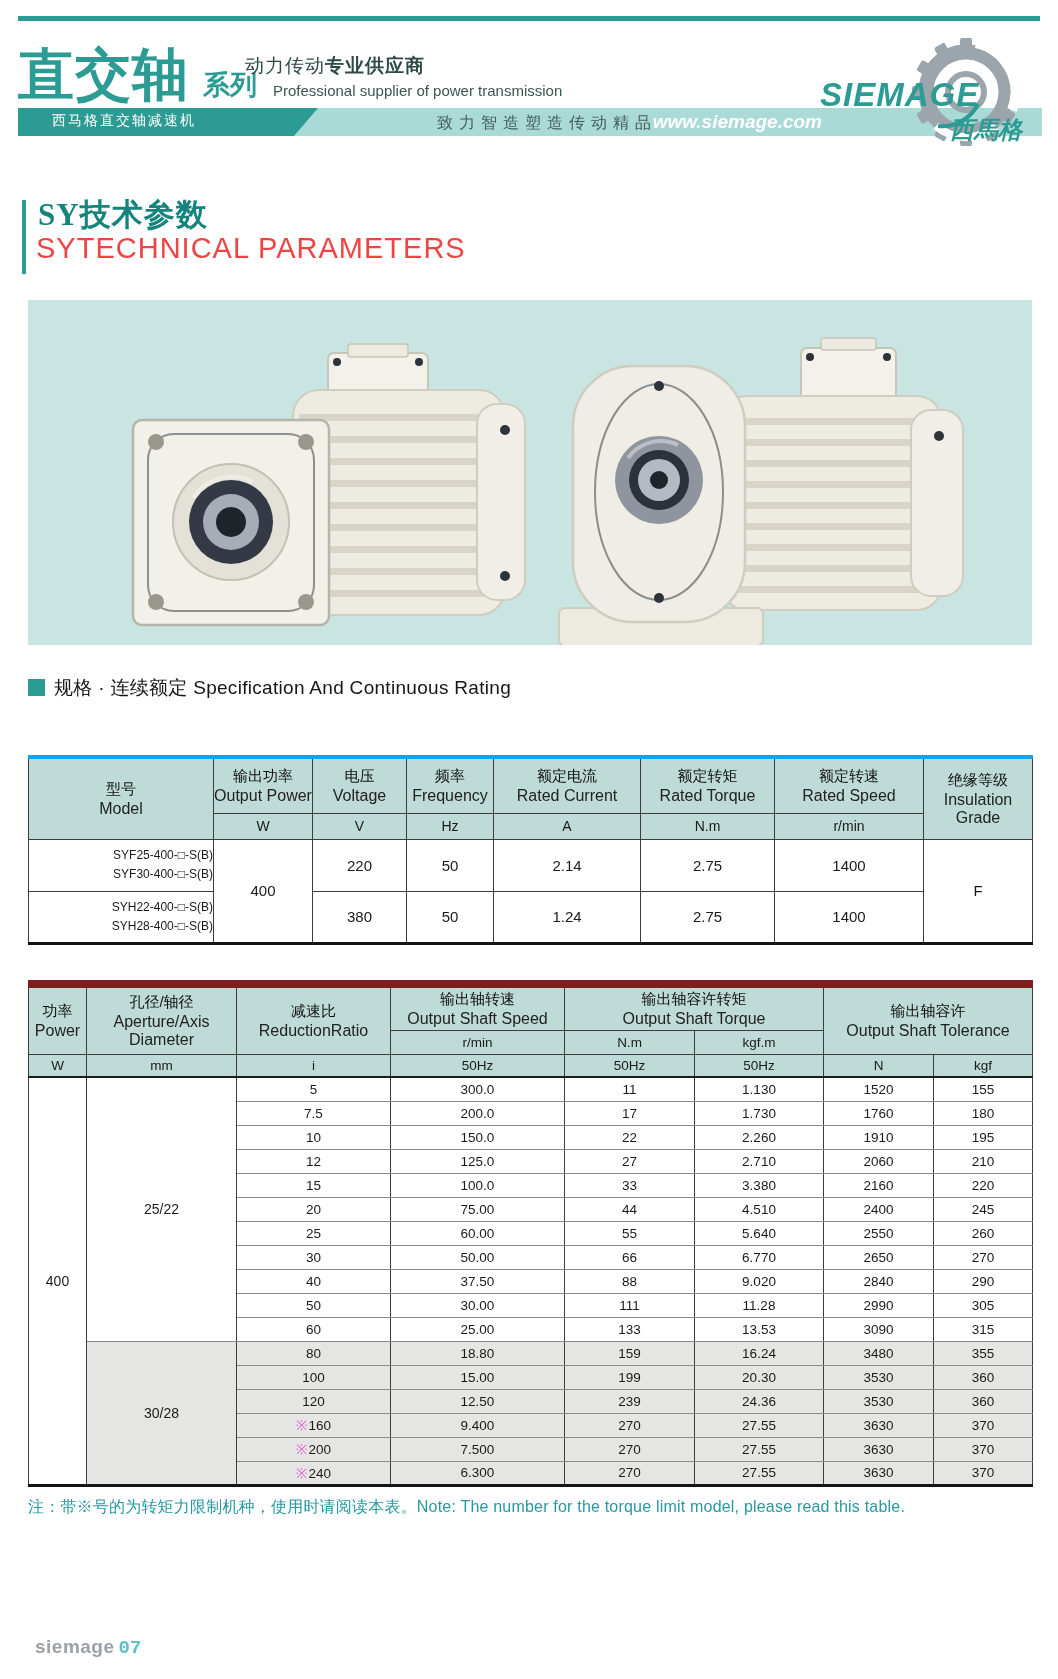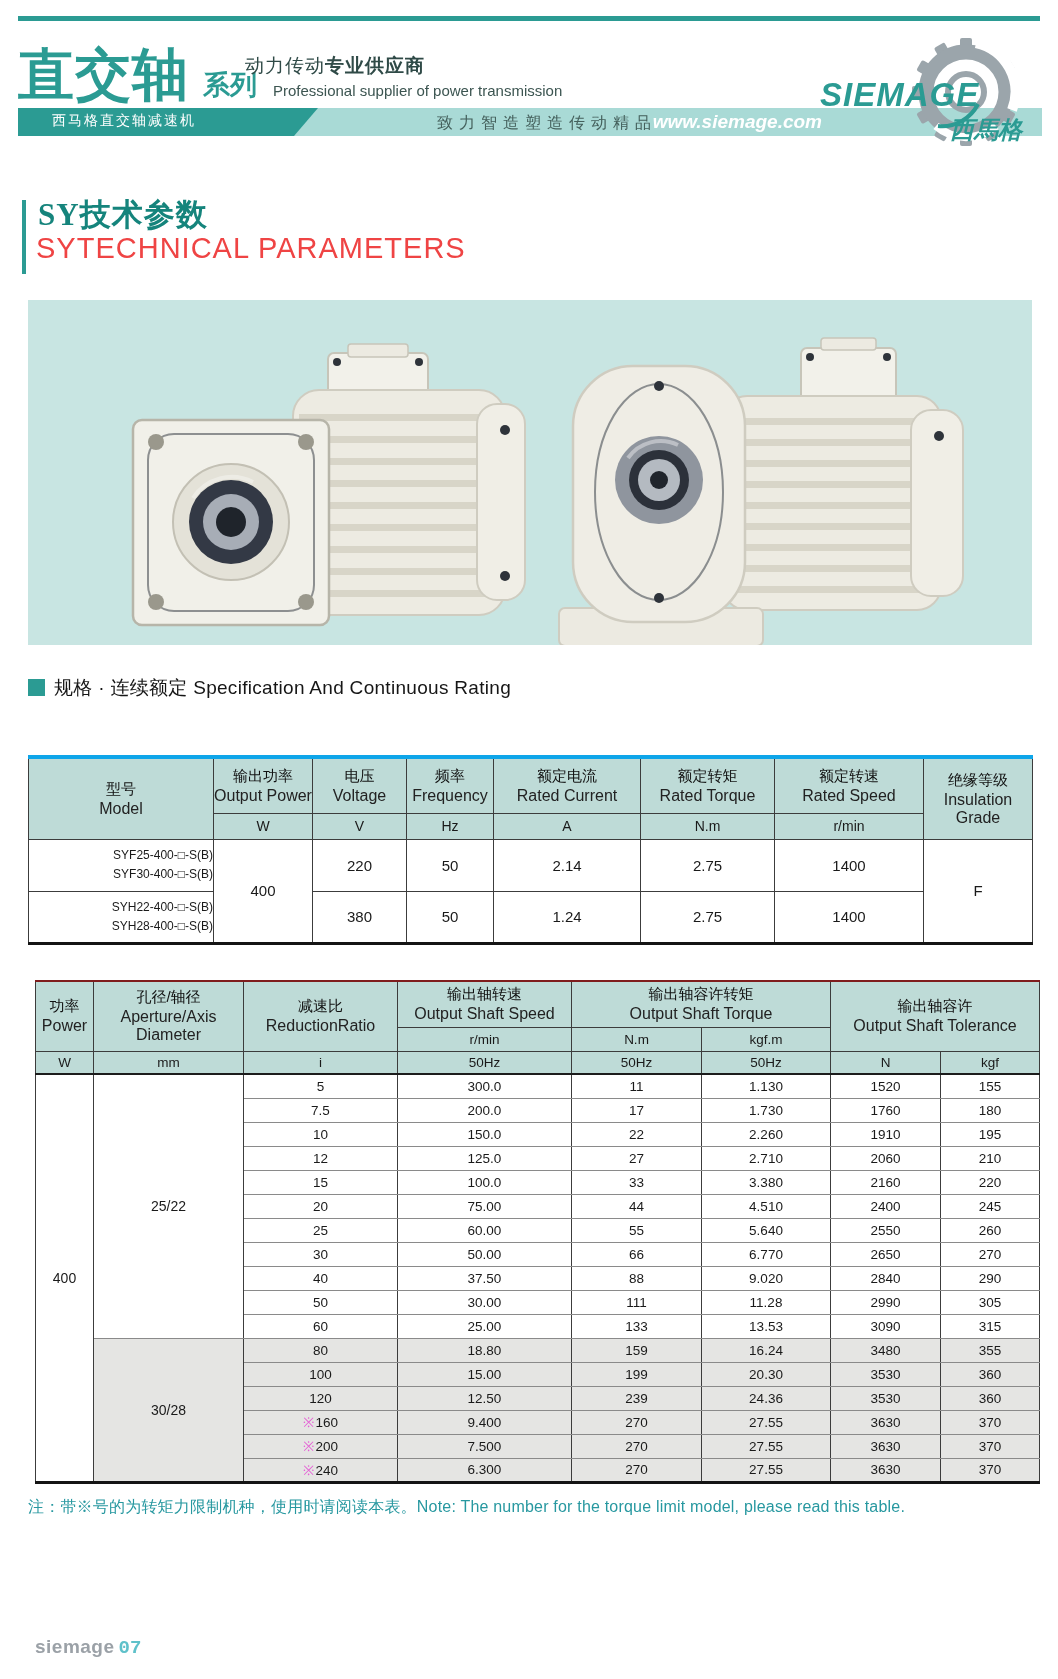--- a/index.html
+++ b/index.html
@@ -44,22 +44,22 @@
   .cn { font-size:15px; color:#111; }
   .en { font-size:16px; color:#222; margin-top:1px; }
   
   .spec-table { position:absolute; left:28px; top:755px; width:1004px;
     border-top:4px solid #0ea5e9; border-bottom:3px solid #141414; }
   .spec-table .units td { height:26px; font-size:14px; }
   .spec-table .main th { height:56px; }
   .spec-table tbody td { height:52px; font-size:15px; background:#fff; }
   .spec-table td.model-cell { text-align:right; padding-left:14px; font-size:12px; line-height:1.55; }
   
-  .ratio-table { position:absolute; left:35px; top:980px; width:1004px;
-    border-top:2px solid #7f1d1d; border-bottom:3px solid #141414; }
+  .ratio-table { position:absolute; left:28px; top:980px; width:1004px;
+    border-top:8px solid #7f1d1d; border-bottom:3px solid #141414; }
   .ratio-table .main th { height:46px; }
   .ratio-table .sub td { height:24px; font-size:13.5px; background:#bedbd7; }
   .ratio-table .units td { height:23px; font-size:13.5px; border-bottom:2.5px solid #1c1c1c; }
   .ratio-table tbody td { height:24px; font-size:13.5px; background:#fff; border-top-color:#8a8a8a; border-bottom-color:#8a8a8a; }
   .ratio-table tbody tr.shaded td { background:#e5e5e3; }
   .ratio-table tbody td.power-cell { background:#fff; font-size:14px; }
   .ratio-table tbody td.aperture-cell { font-size:14px; }
   .star { color:#e45fd5; margin-right:1px; }
   
   .note { position:absolute; left:28px; top:1497px; font-size:16px; color:#2798a0; letter-spacing:0.2px; }

